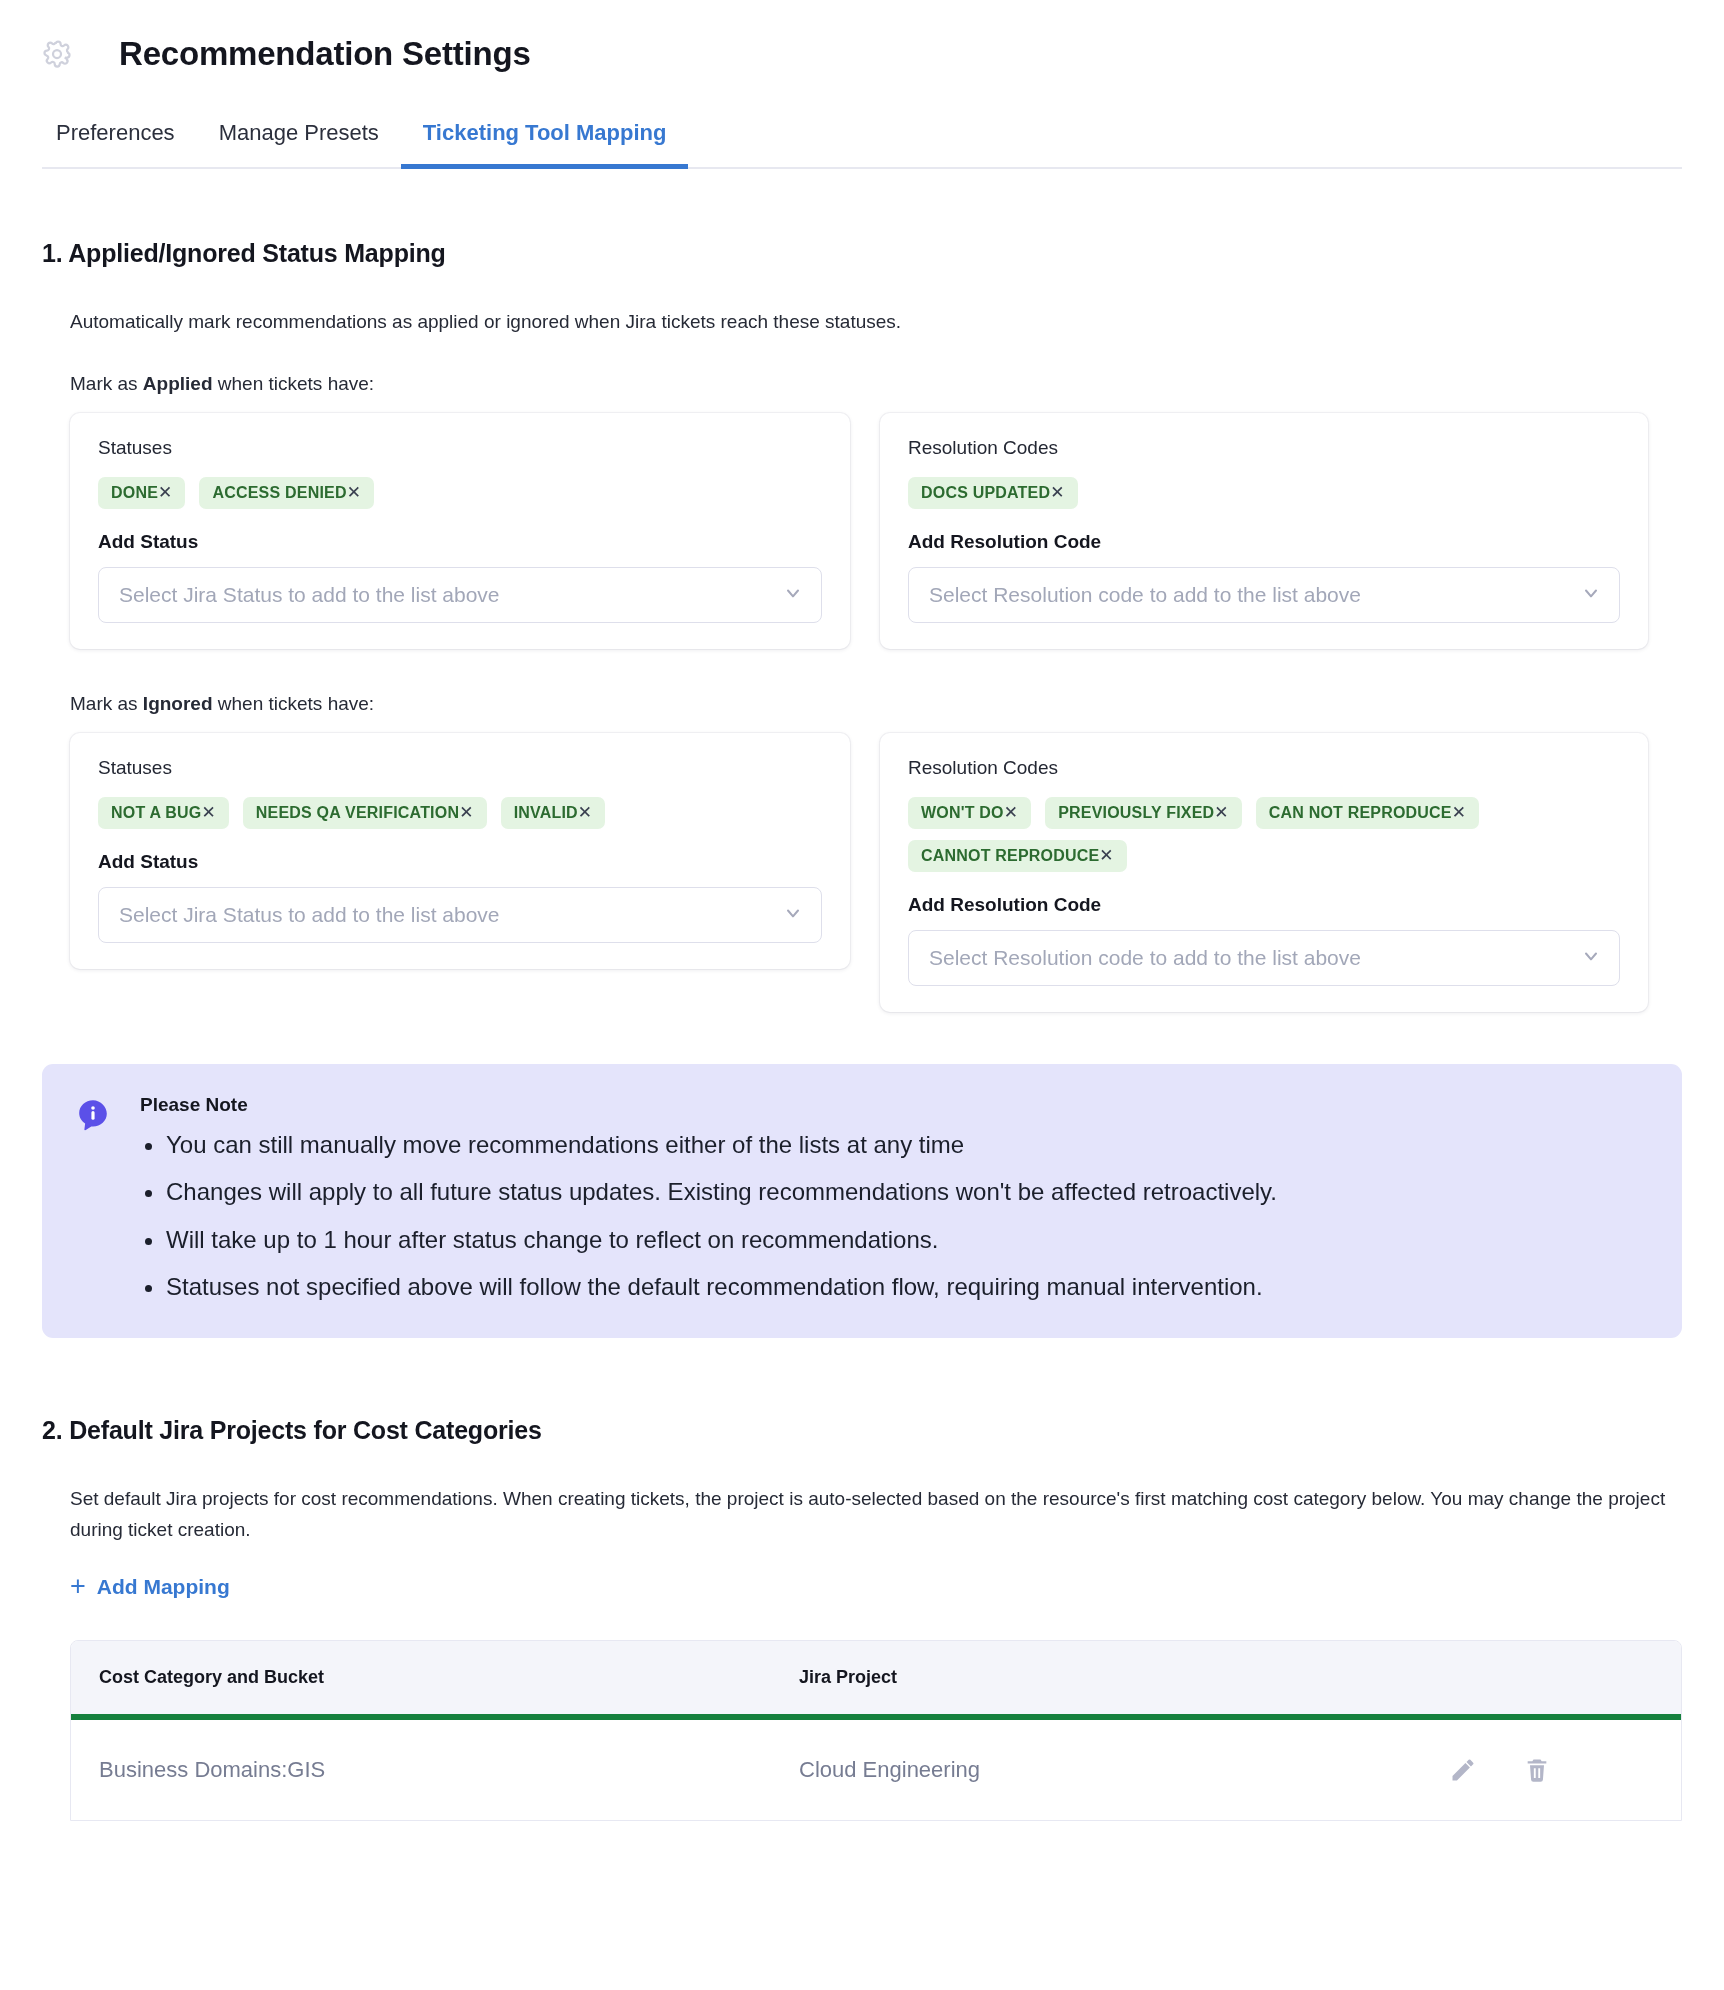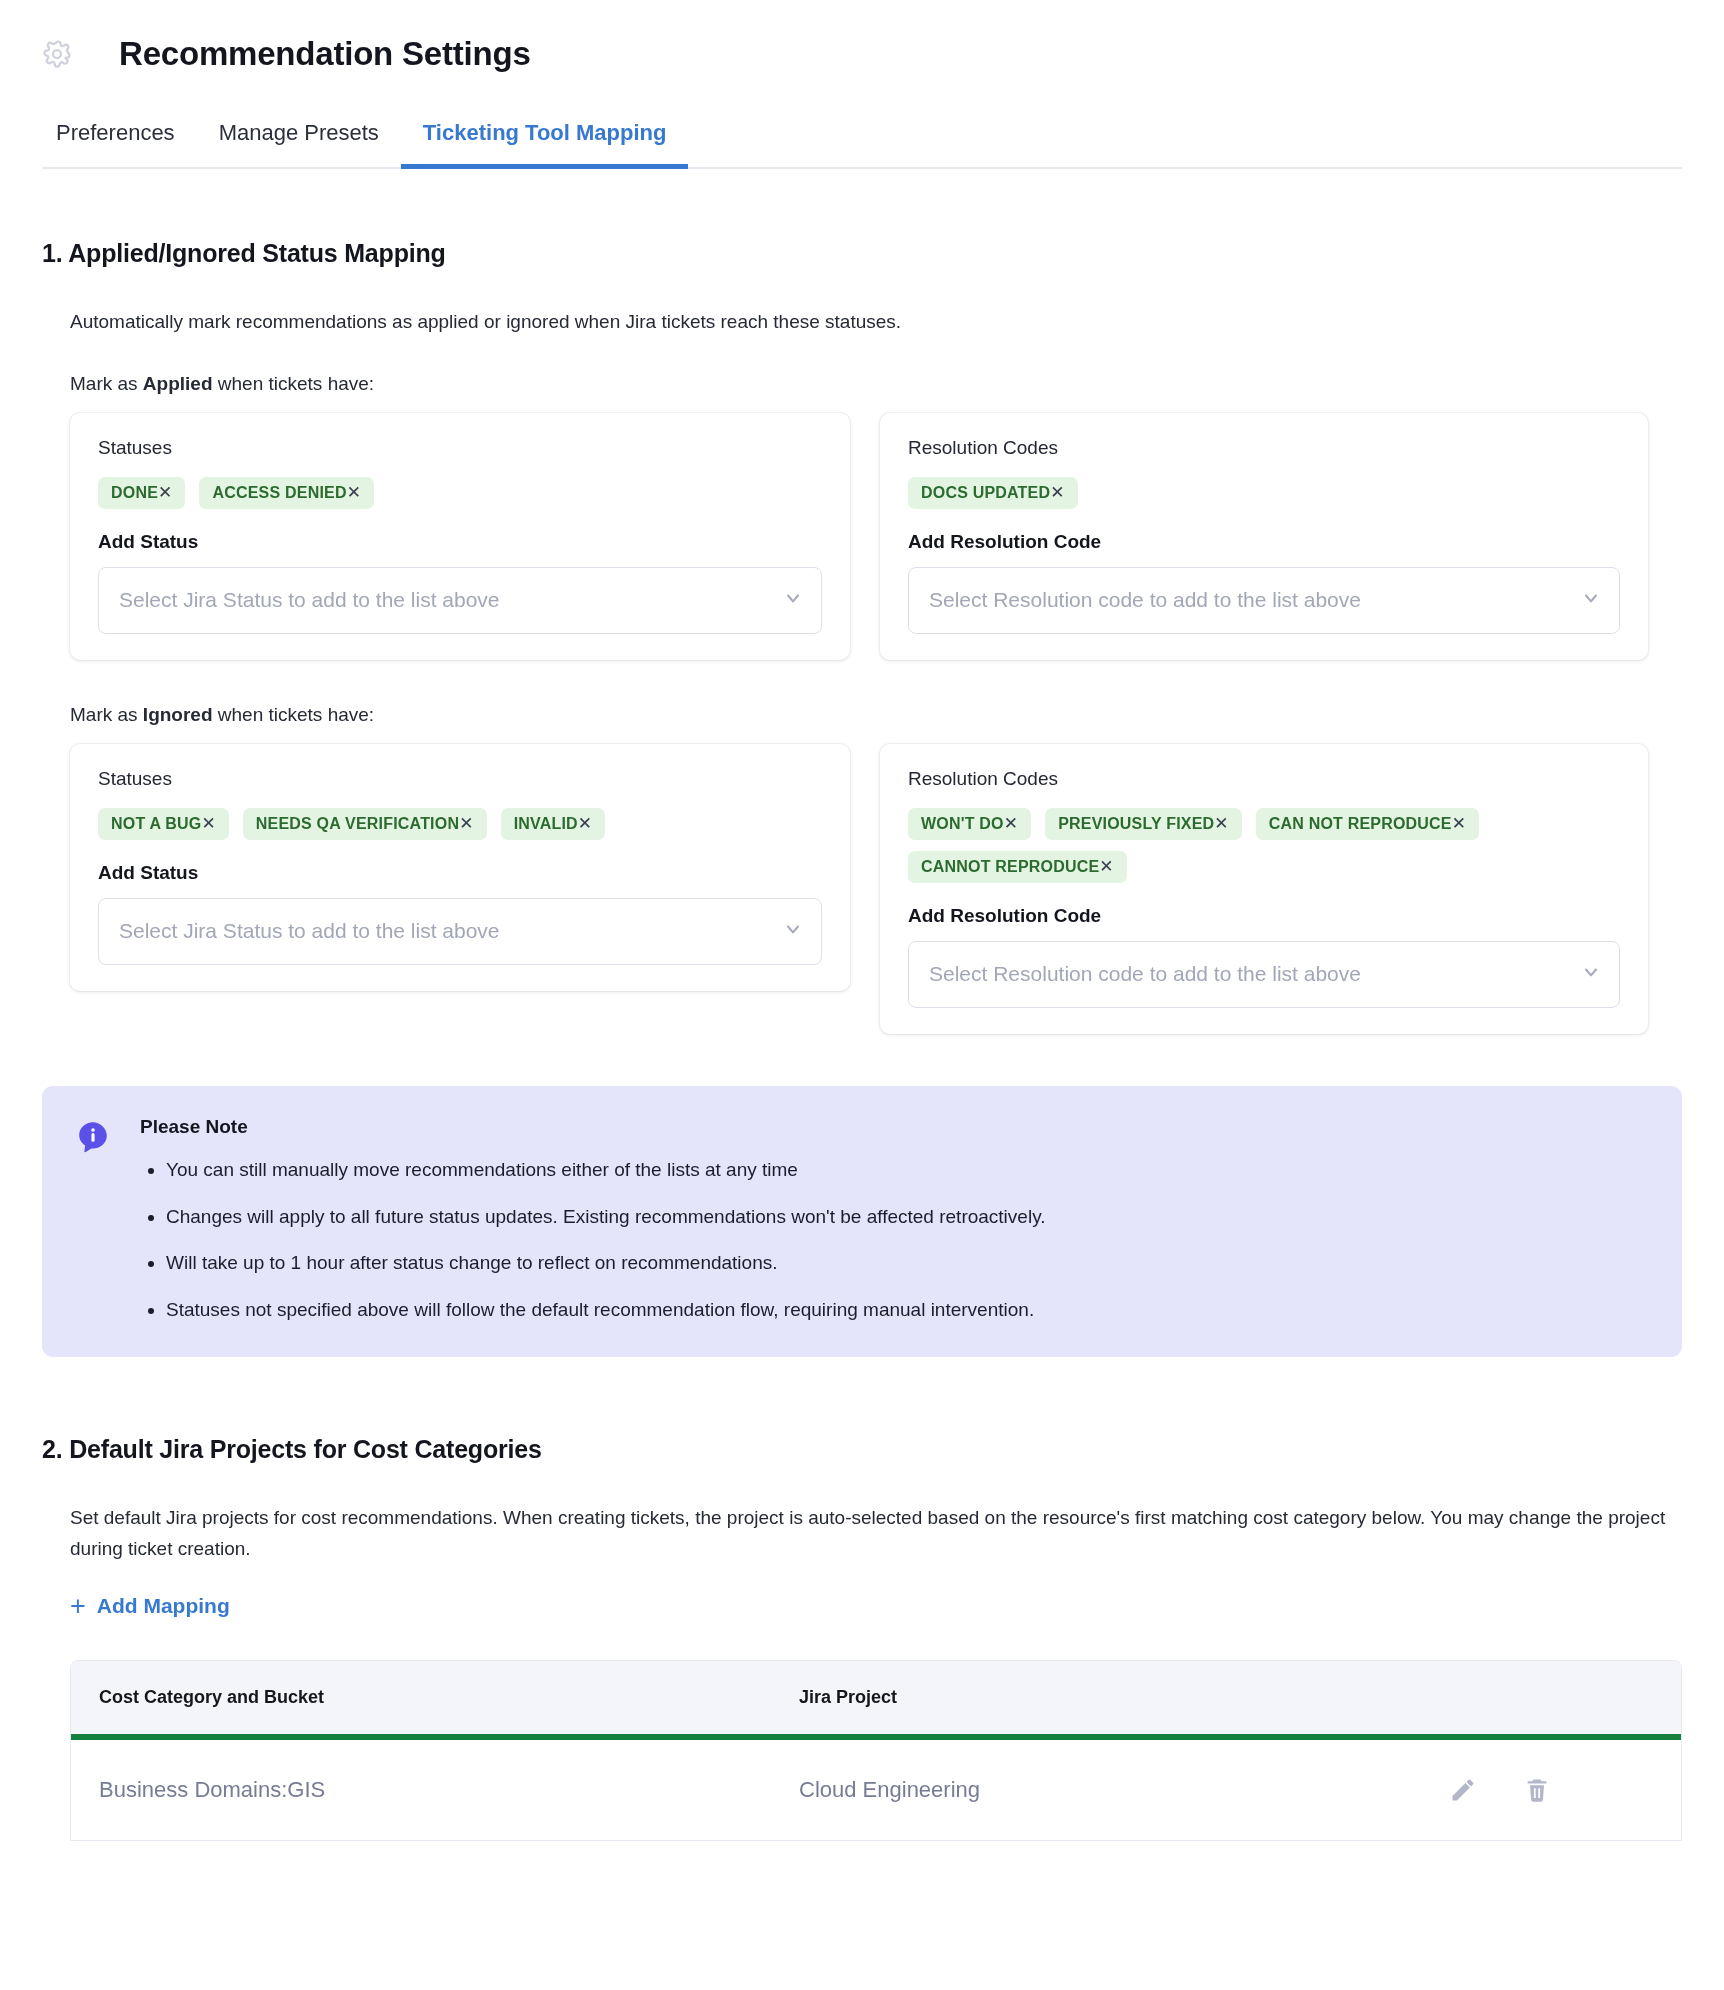--- a/index.html
+++ b/index.html
@@ -130,21 +130,21 @@
   .field-label {
     font-size: 19px;
     font-weight: bold;
     color: #14161f;
     margin: 6px 0 14px 0;
   }
   .select {
     display: flex;
     align-items: center;
     justify-content: space-between;
-    height: 67px;
+    height: 56px;
     border: 1px solid #dedfeb;
     border-radius: 8px;
     padding: 0 18px 0 20px;
     background: #fff;
     cursor: pointer;
   }
   .select .ph {
     font-size: 21px;
     color: #a2a7b8;
   }
@@ -164,24 +164,24 @@
     font-size: 19px;
     font-weight: bold;
     color: #14161f;
     margin: 0 0 6px 0;
   }
   .note ul {
     margin: 0;
     padding-left: 26px;
   }
   .note li {
-    font-size: 19px;
+    font-size: 24px;
     color: #1b1f2b;
     line-height: 1.52;
-    margin-top: 18px;
+    margin-top: 11px;
   }
 
   
   .add-mapping {
     display: inline-flex;
     align-items: center;
     gap: 11px;
     color: #3778d1;
     font-size: 21px;
     font-weight: bold;

